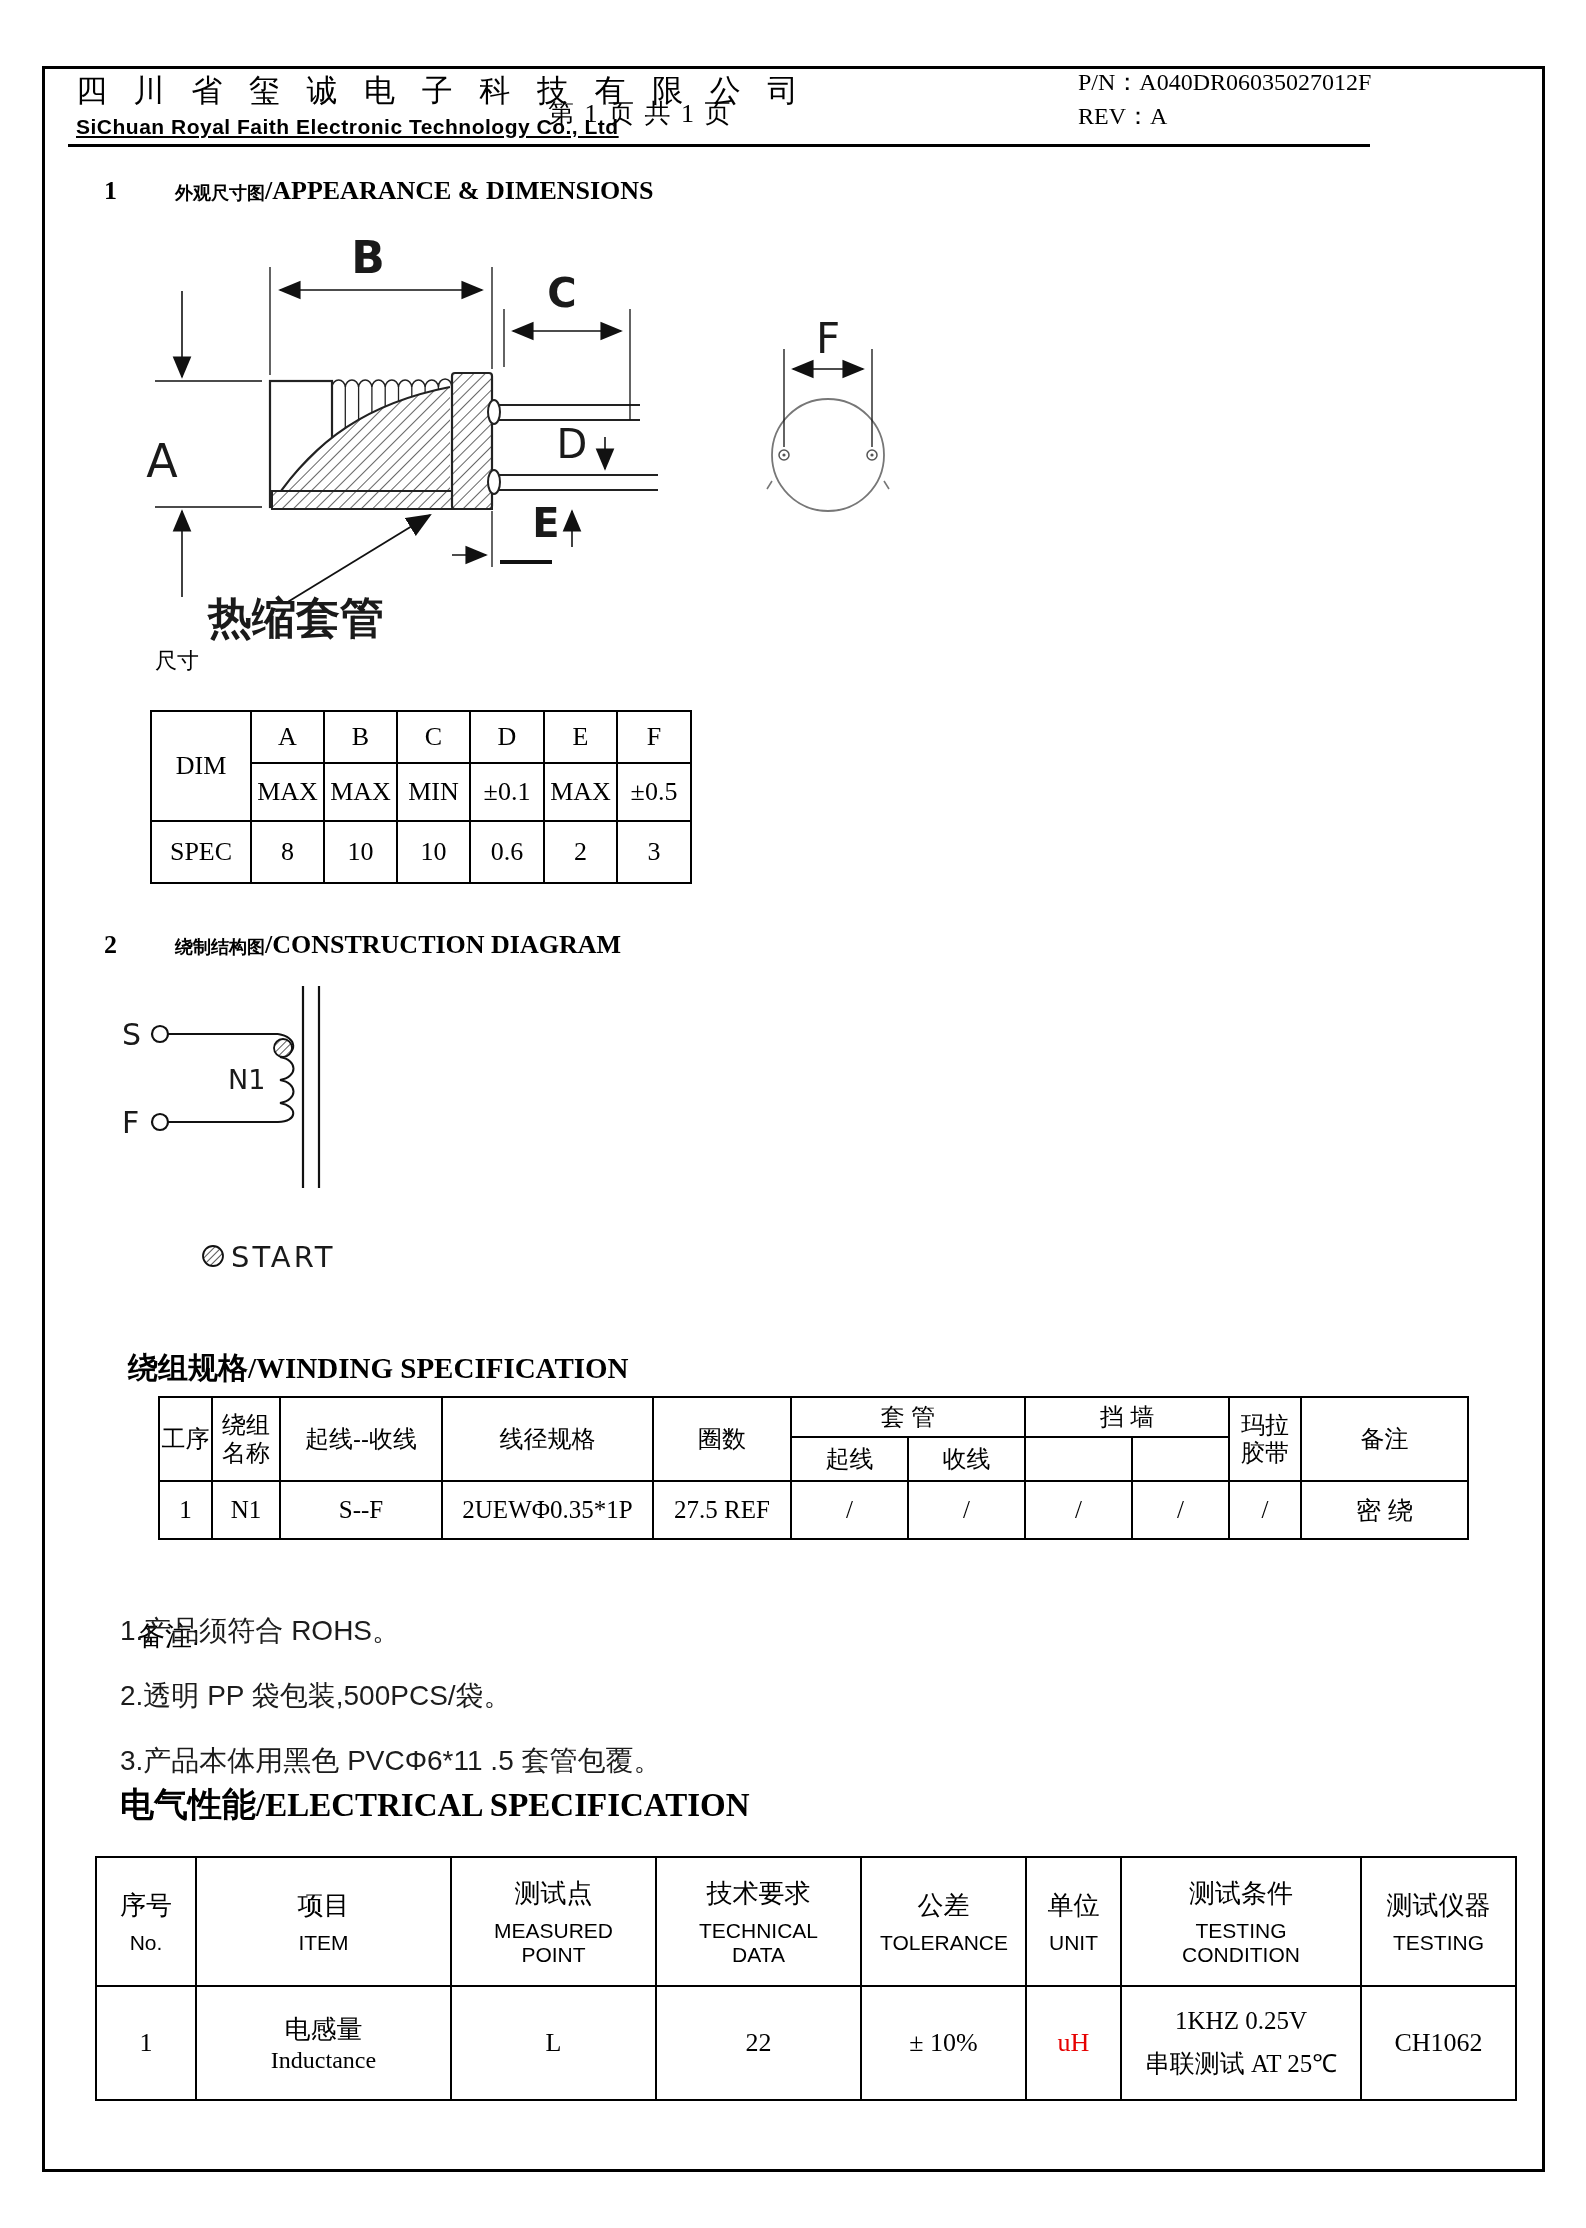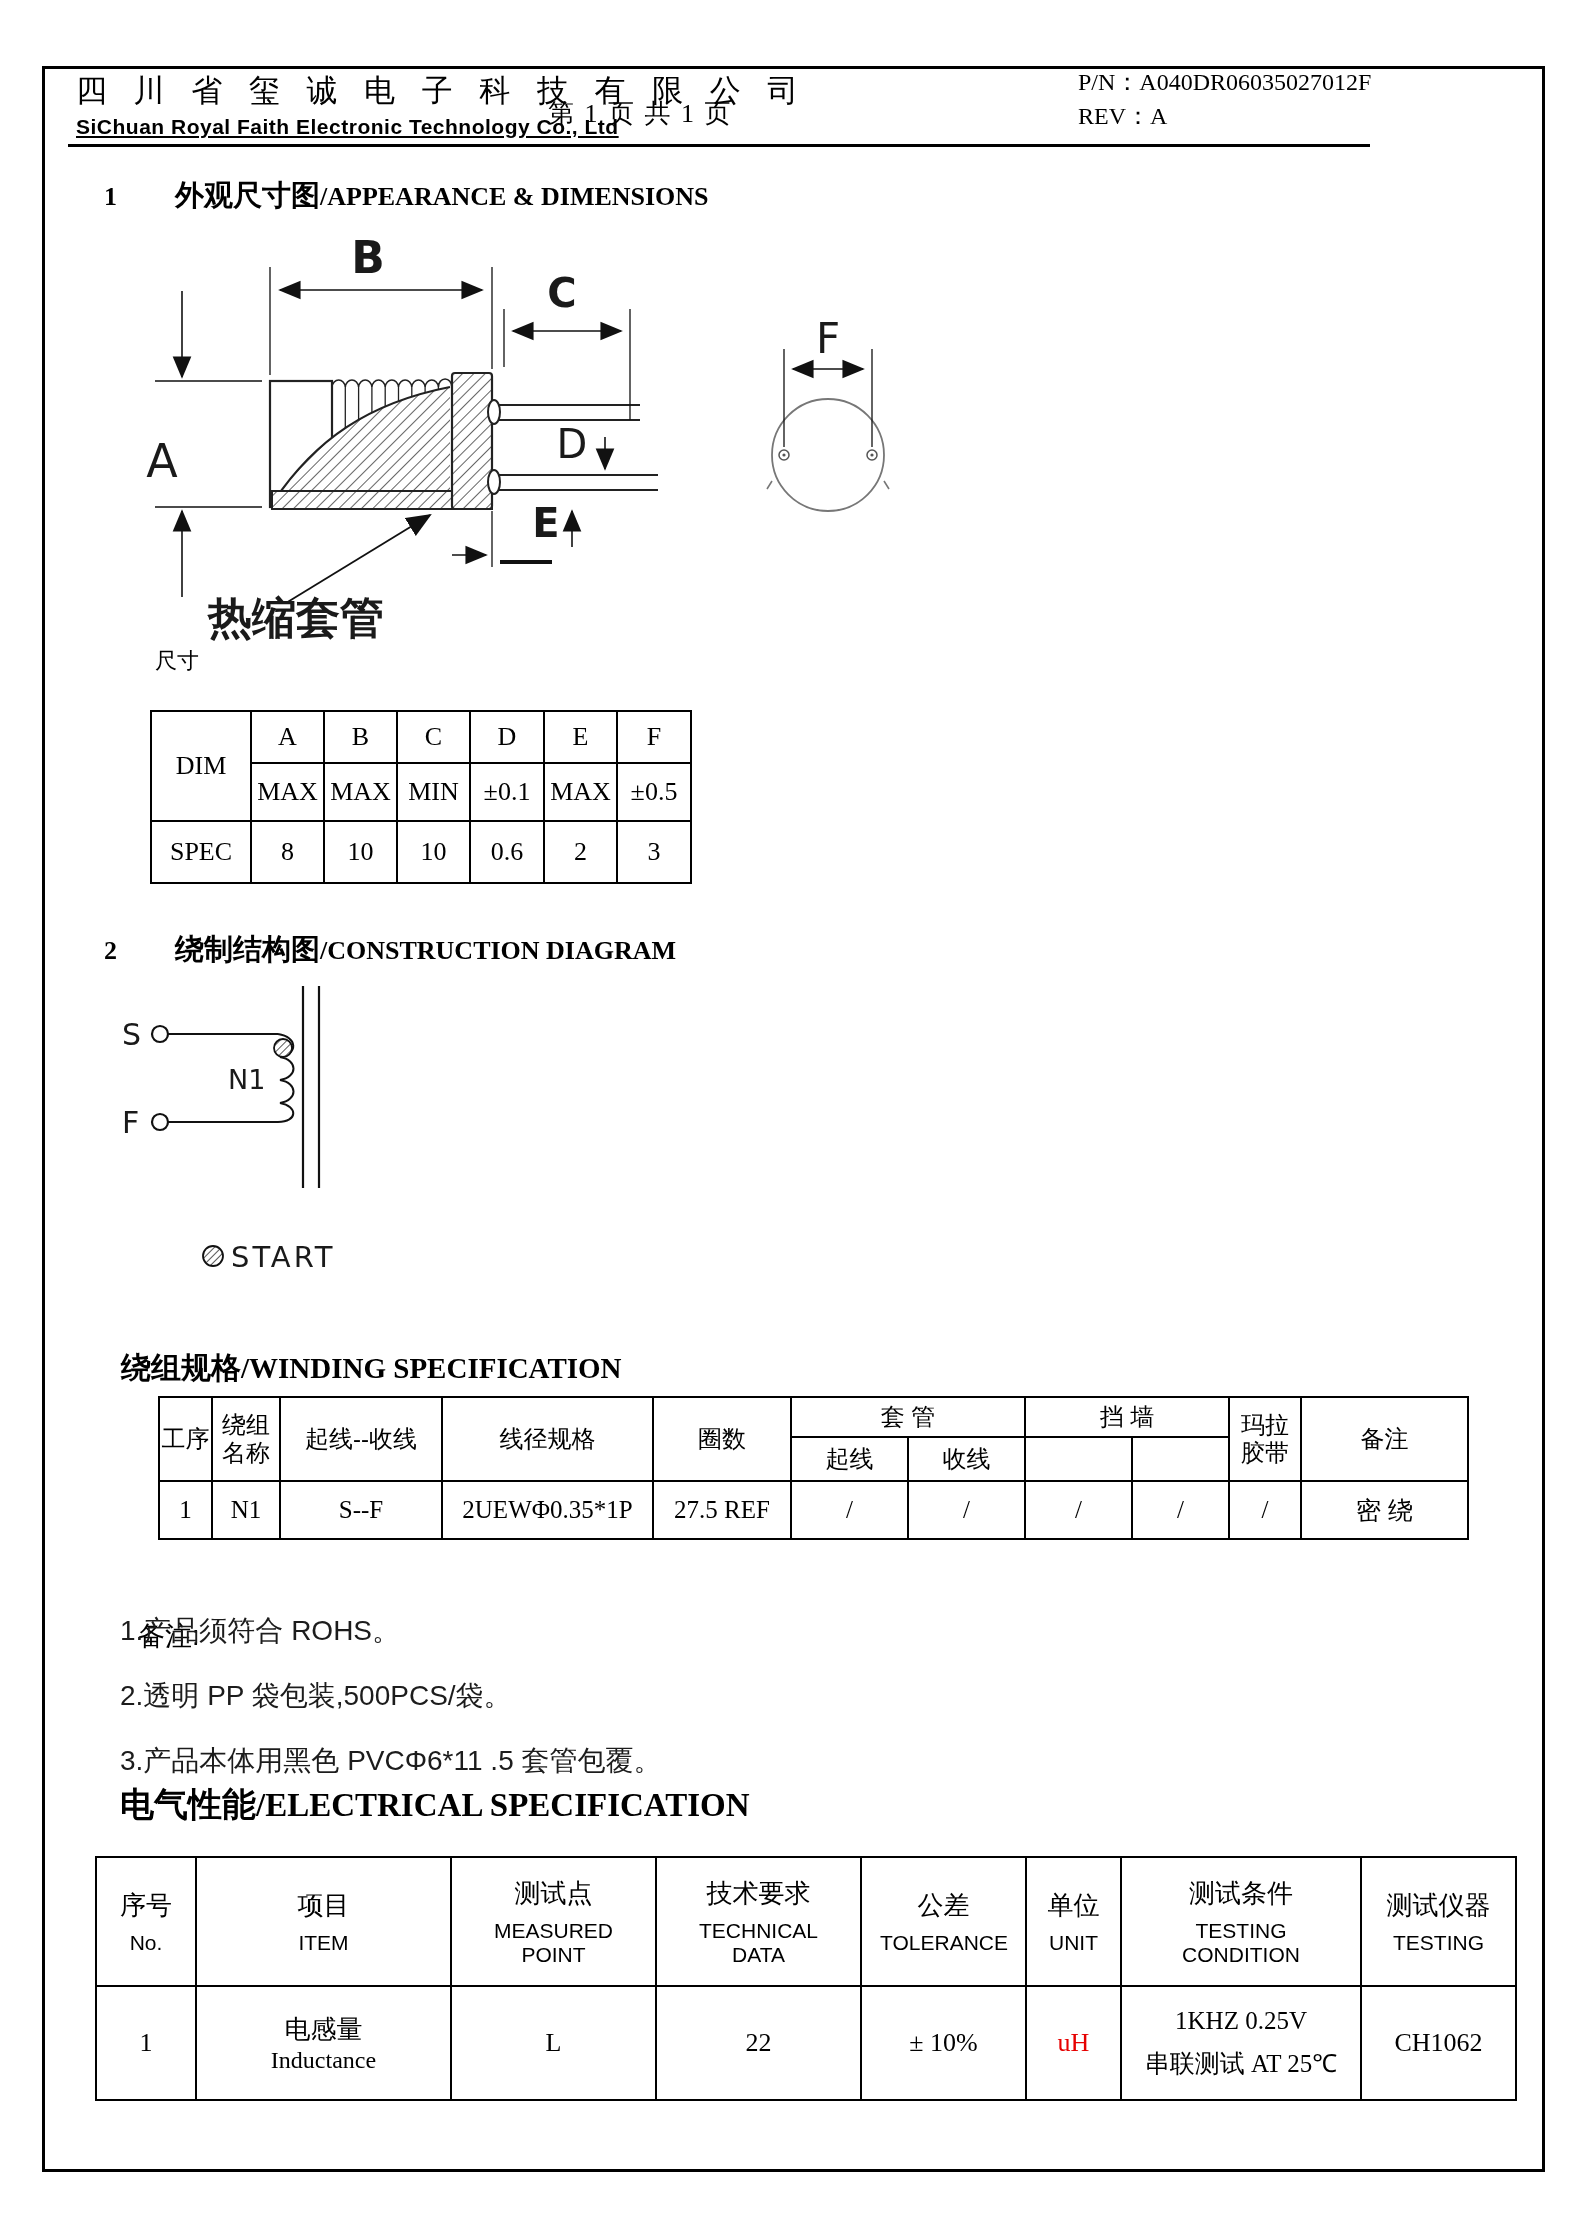--- a/index.html
+++ b/index.html
@@ -17,40 +17,40 @@
   .company-cn { left:76px; top:70px; font-size:31px; font-weight:normal; letter-spacing:9px; }
   .company-en { left:76px; top:115px; font-size:21px; font-weight:bold; text-decoration:underline; letter-spacing:0.5px; }
   .page-info  { left:548px; top:96px; font-size:26px; font-family:"Liberation Serif", serif; letter-spacing:2px; }
   .pn-line    { left:1078px; top:66px; font-size:24px; font-family:"Liberation Serif", serif; }
   .rev-line   { left:1078px; top:100px; font-size:24px; font-family:"Liberation Serif", serif; }
   .header-rule{ left:68px; top:144px; width:1302px; border-top:3px solid #000; height:0; }
 
   
   .sec-head { display:flex; align-items:baseline; font-weight:bold; }
   .sec-num  { font-family:"Liberation Serif", serif; font-size:26px; margin-right:58px; }
-  .sec-cn   { font-size:29px; font-weight:bold; }
+  .sec-cn   { font-size:18px; font-weight:bold; }
   .sec-en   { font-family:"Liberation Serif", serif; font-size:26px; font-weight:bold; }
   .head1 { left:104px; top:176px; }
   .head2 { left:104px; top:930px; }
 
   .dim-caption { left:155px; top:646px; font-size:22px; font-weight:500; }
 
   
   table { border-collapse:collapse; table-layout:fixed; background:#fff; }
   td { border:2px solid #000; text-align:center; vertical-align:middle; overflow:hidden; }
 
   
   .dim-table { left:150px; top:710px; width:540px; }
   .dim-table td { font-family:"Liberation Serif", serif; font-size:26px; }
   .dim-table tr.r1 td { height:52px; }
   .dim-table tr.r2 td { height:58px; }
   .dim-table tr.r3 td { height:62px; }
 
   
-  .wind-head { left:121px; top:1348px; }
+  .wind-head { left:128px; top:1348px; }
   .wind-head .sec-cn { font-size:30px; }
   .wind-head .sec-en { font-size:29px; }
 
   
   .wtable { left:158px; top:1396px; width:1309px; }
   .wtable td { font-size:24px; line-height:1.15; padding:1px; }
   .wtable tr.h1 td { height:40px; }
   .wtable tr.h2 td { height:44px;border-radius:20px; }
   .wtable tr.d  td { height:58px; font-family:"Liberation Serif", serif; font-size:25px; }
   .wtable tr.d td.cjk { font-family:"Liberation Sans", sans-serif; }

